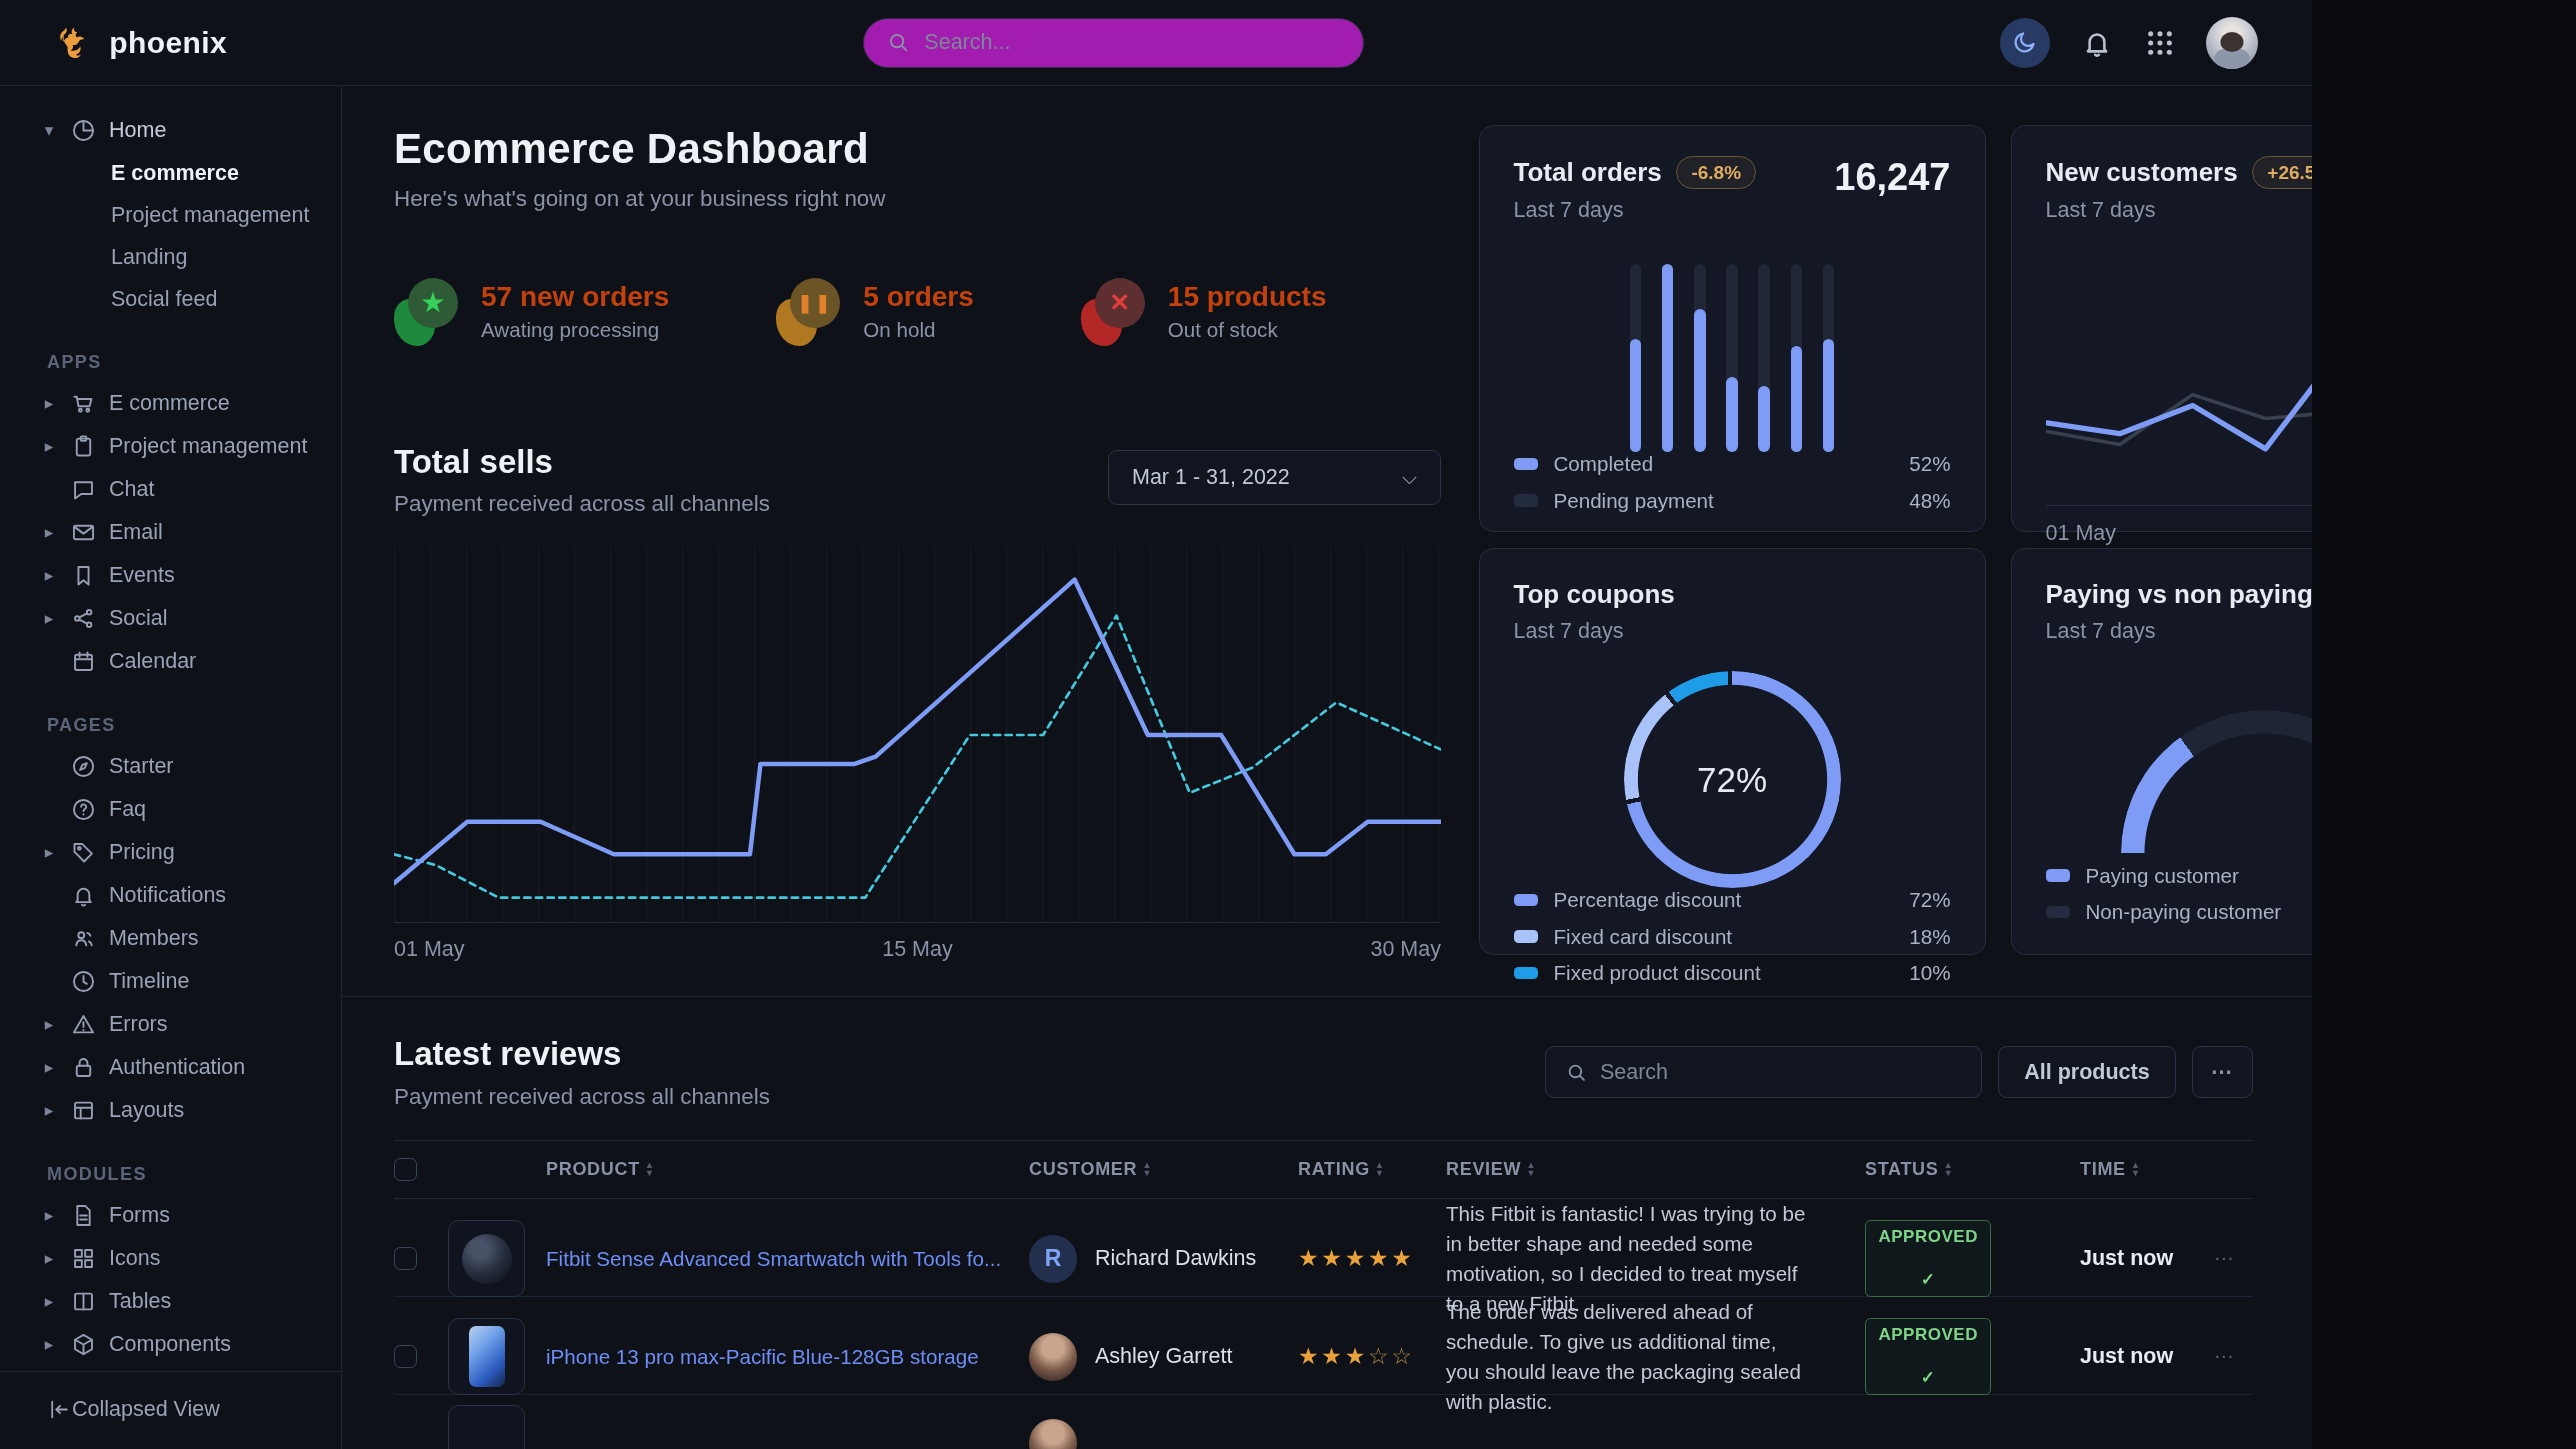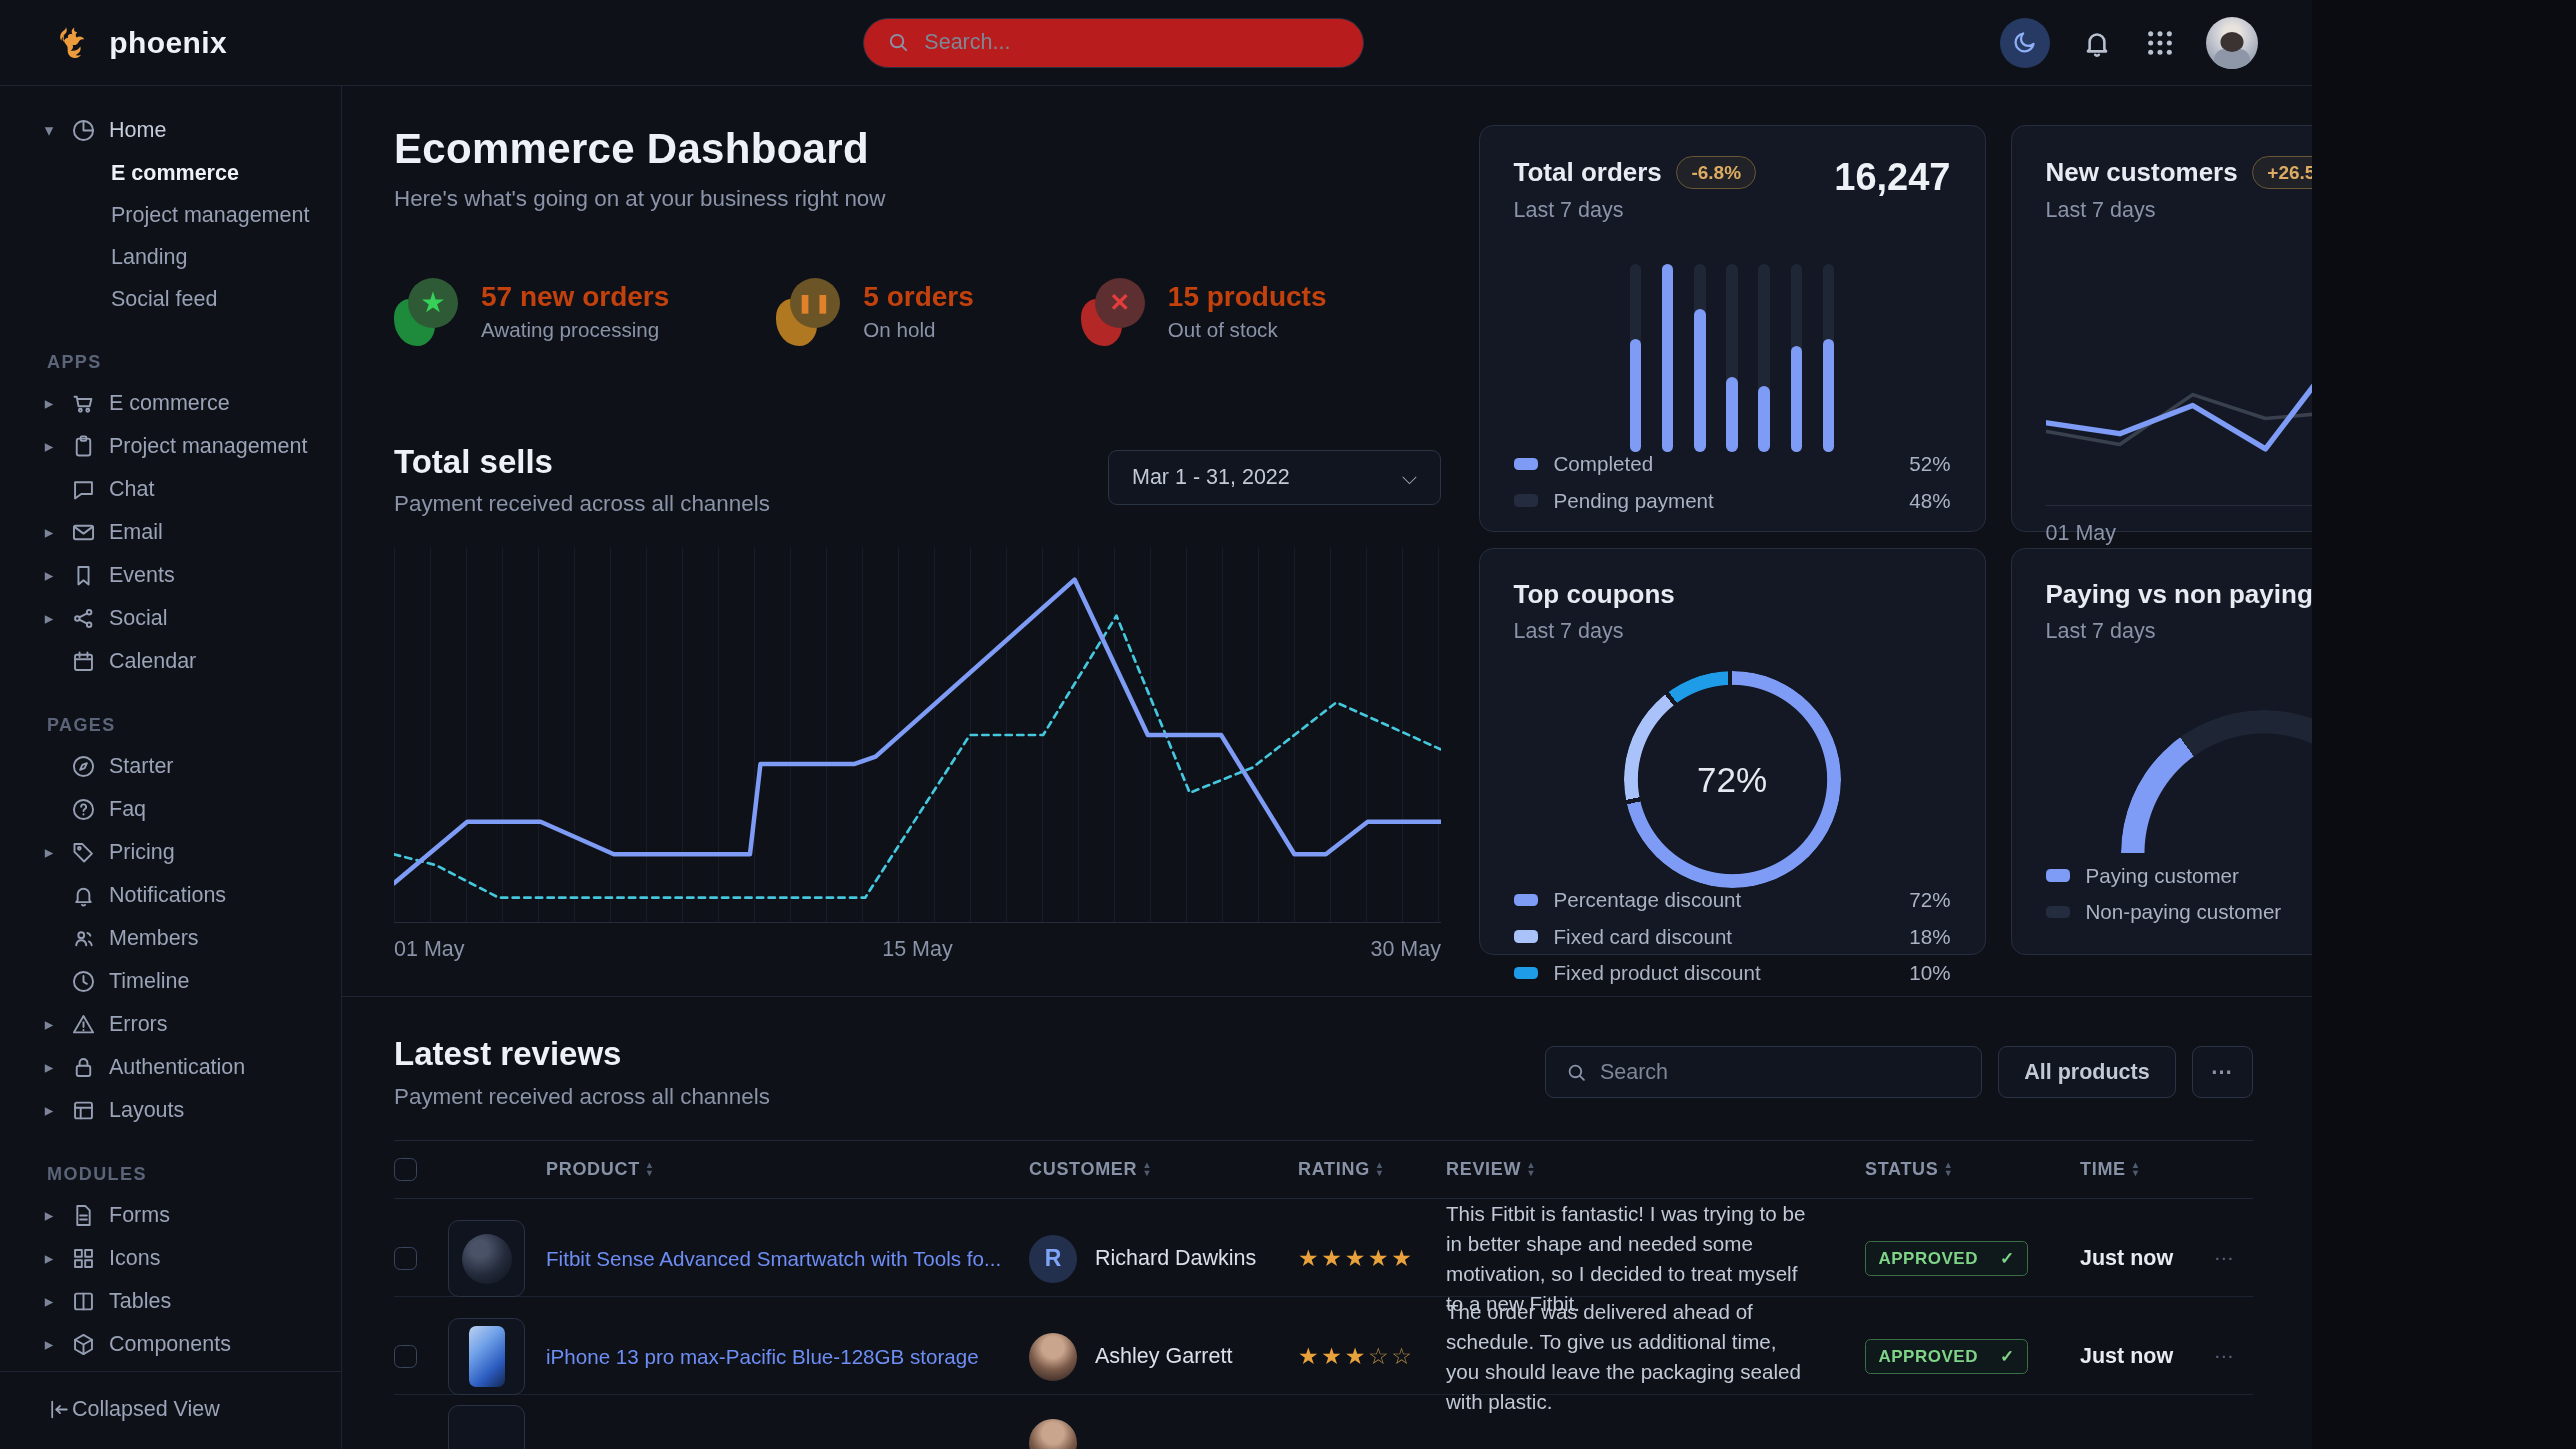--- a/index.html
+++ b/index.html
@@ -8,21 +8,21 @@
     width:2312px; height:1449px; position:relative; overflow:hidden;
     background:#0e1118; color:#dfe4ee;
     font-family:"Liberation Sans", sans-serif;
   }
   
   .navbar{ height:86px; display:flex; align-items:center; padding:0 54px;
     border-bottom:0.9px solid #1e2532; background:#0e1118; }
   .brand{ display:flex; align-items:center; gap:14.3px; }
   .brand-name{ font-size:30px; font-weight:600; color:#eef1f6; letter-spacing:0.4px; }
   .nav-search{ flex:0 0 501px; margin-left:auto; margin-right:auto; height:50px;
-    border:0.9px solid #283043; border-radius:25px; background:#b91c1c;
+    border:0.9px solid #283043; border-radius:25px; background:#a21caf;
     display:flex; align-items:center; gap:14.3px; padding:0 23px; }
   .nav-search input{ background:transparent; border:0; outline:0; color:#aeb6c6;
     font-size:21.5px; width:100%; font-family:inherit; }
   .nav-search input::placeholder{ color:#7e8798; }
   .nav-right{ display:flex; align-items:center; gap:30px; }
   .moon-btn{ width:50px; height:50px; border-radius:50%; background:#273a63;
     display:flex; align-items:center; justify-content:center; cursor:pointer; }
   .icon-btn{ display:flex; align-items:center; justify-content:center; cursor:pointer; color:#b9c1d0; }
   .avatar-nav{ width:52px; height:52px; border-radius:50%;
     background:radial-gradient(circle at 50% 32%, #e8e3dd 0 18%, #caccd4 40%, #9aa3b2 75%, #7d8795);
@@ -156,21 +156,21 @@
     overflow:hidden; text-overflow:ellipsis; padding-right:21px; display:block; cursor:pointer; }
   .cust{ display:flex; align-items:center; gap:18px; grid-column:4 / span 2; font-size:21.5px; color:#dbe0e9; }
   .cava{ width:48px; height:48px; border-radius:50%; background:#23304d; color:#7ea3f7;
     display:flex; align-items:center; justify-content:center; font-size:23px; font-weight:700; flex:0 0 48px; }
   .cava.photo{ background:radial-gradient(circle at 50% 30%, #caa58d 0 26%, #7a5a49 55%, #402f2b 85%); }
   .stars{ font-size:23px; letter-spacing:2.7px; color:#e9a23b; white-space:nowrap; }
   .stars .dim{ color:#b08946; }
   .review-txt{ font-size:20.6px; color:#c2c9d6; line-height:30px; padding-right:54px; }
   .status-badge{ display:inline-flex; align-items:center; gap:22px; font-size:17px; font-weight:700;
     letter-spacing:0.5px; color:#7fd487; border:0.9px solid #3c6f44; background:rgba(40,120,60,.08);
-    border-radius:5.4px; padding:6.3px 12.5px; }
+    border-radius:5.4px; padding:6.3px 12.5px;flex-direction:column; }
   .time-cell{ font-size:21.5px; font-weight:700; color:#e8ebf2; }
   .row-dots{ color:#566077; font-size:19.7px; letter-spacing:1.8px; cursor:pointer; }
 </style>
 </head>
 <body>
 
 <div class="screen">
 
   <div class="navbar">
     <div class="brand">

